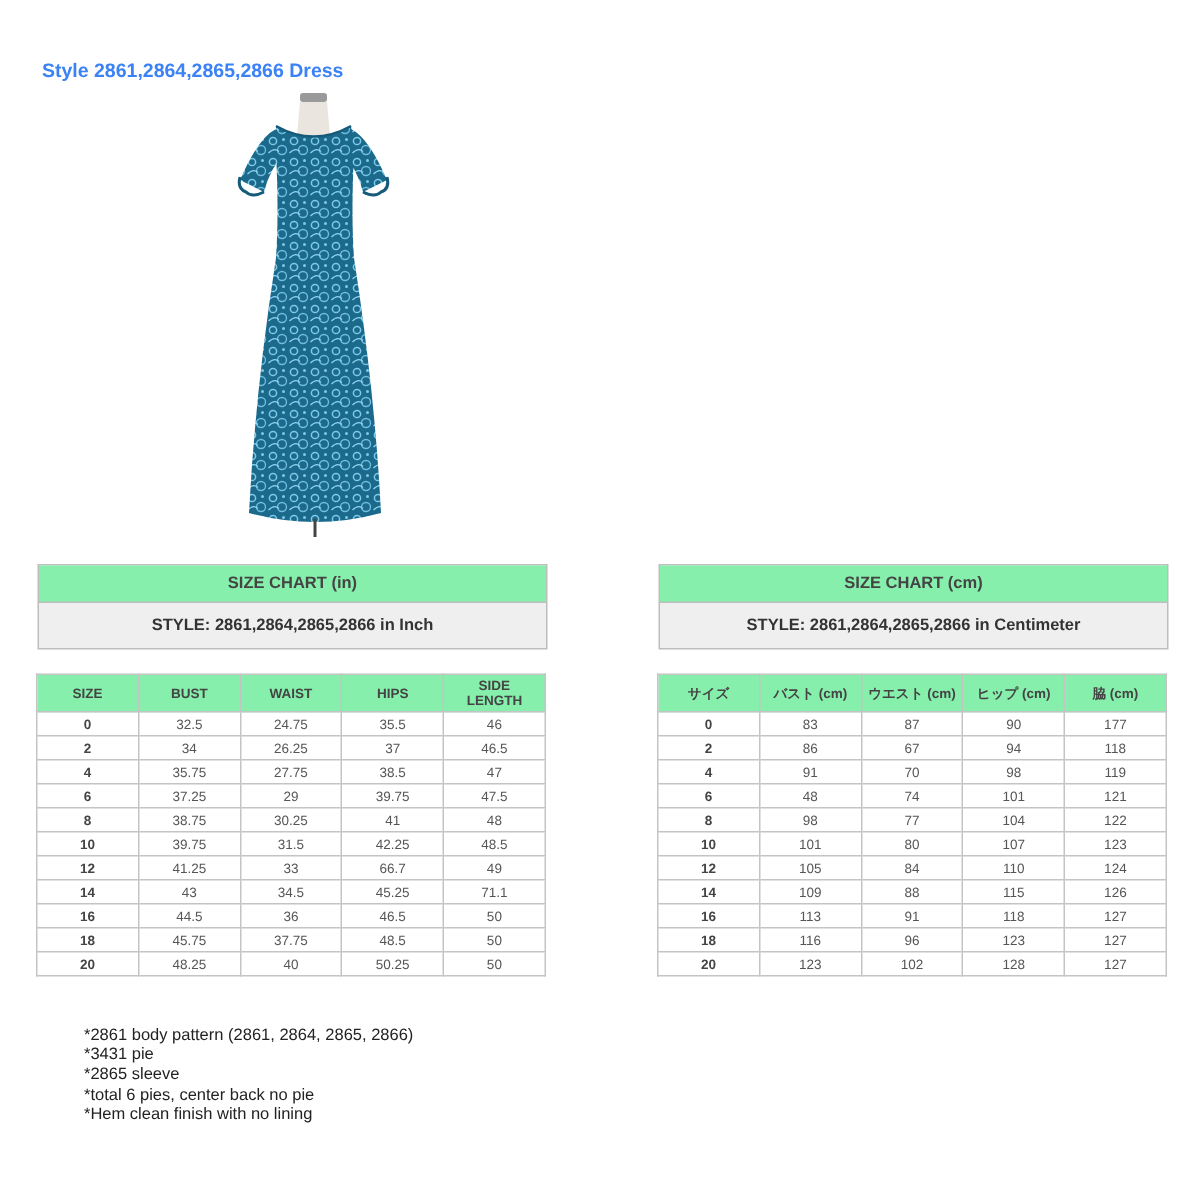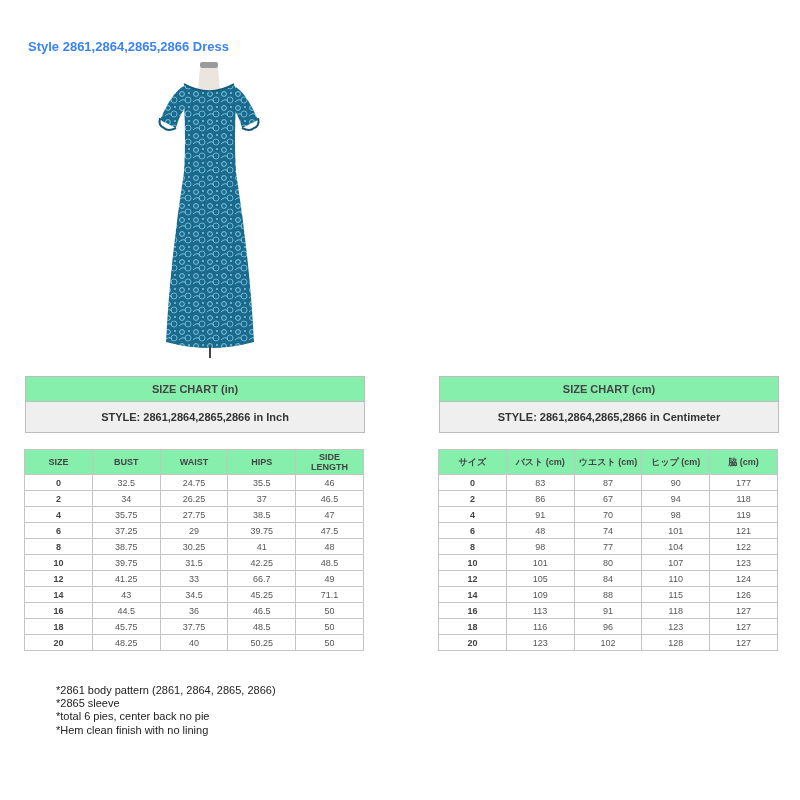--- a/index.html
+++ b/index.html
@@ -238,16 +238,17 @@
         <td>123</td>
         <td>102</td>
         <td>128</td>
         <td>127</td>
       </tr>
     </tbody>
 </table>
 
 <div class="notes">
   <div>*2861 body pattern (2861, 2864, 2865, 2866)</div>
+  <div>*3431 pie</div>
   <div>*2865 sleeve</div>
   <div>*total 6 pies, center back no pie</div>
   <div>*Hem clean finish with no lining</div>
 </div>
 
 </body></html>

